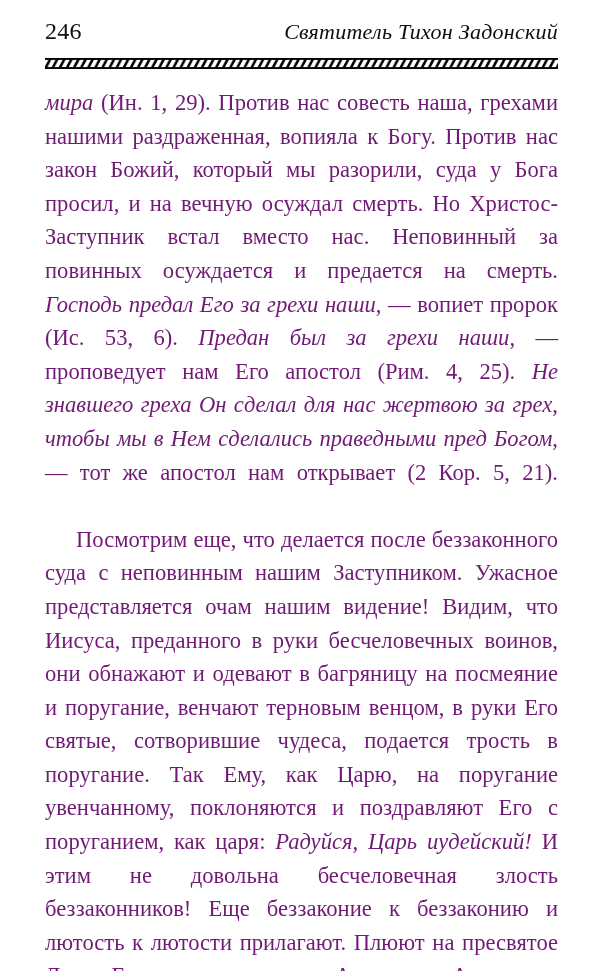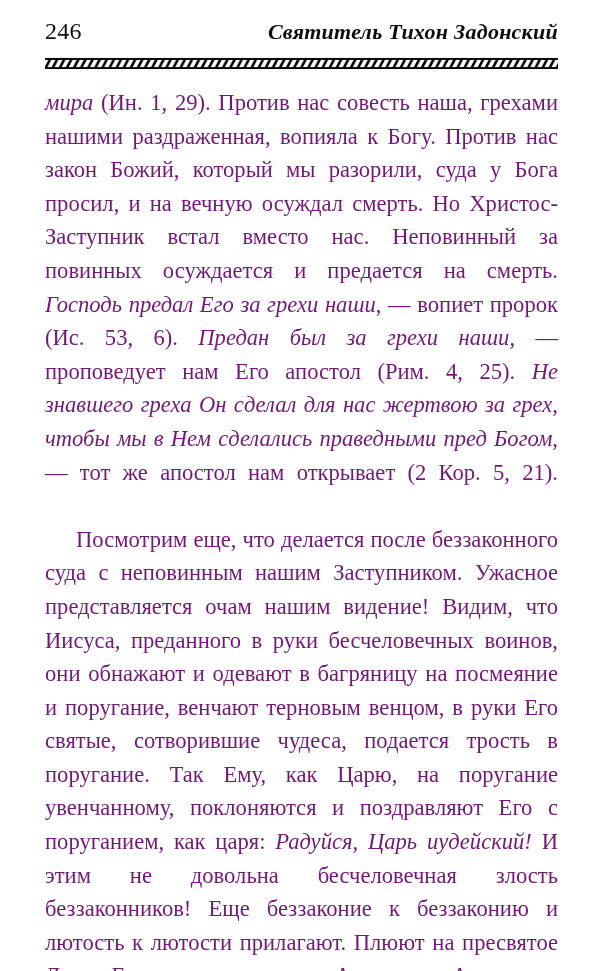--- a/index.html
+++ b/index.html
@@ -42,21 +42,21 @@
     font-weight: 400;
     letter-spacing: 0.2px;
     line-height: 1;
     color: #111111;
   }
 
   .head-title {
     font-family: "Liberation Serif", "DejaVu Serif", serif;
     font-size: 22px;
     font-style: italic;
-    font-weight: 700;
+    font-weight: 400;
     letter-spacing: 0.25px;
     line-height: 1;
     color: #0d0d0d;
     white-space: nowrap;
   }
 
   
   .head-rule {
     position: absolute;
     left: 45px;

